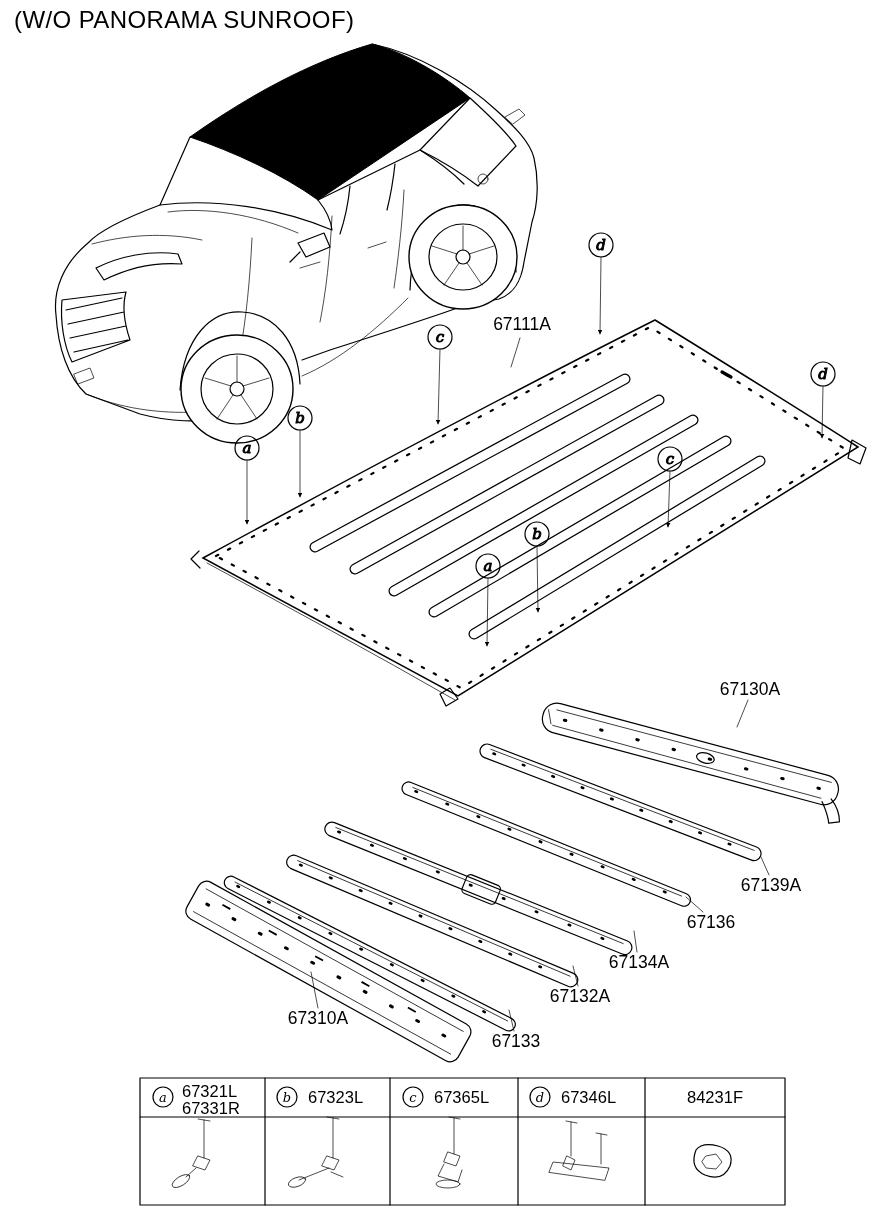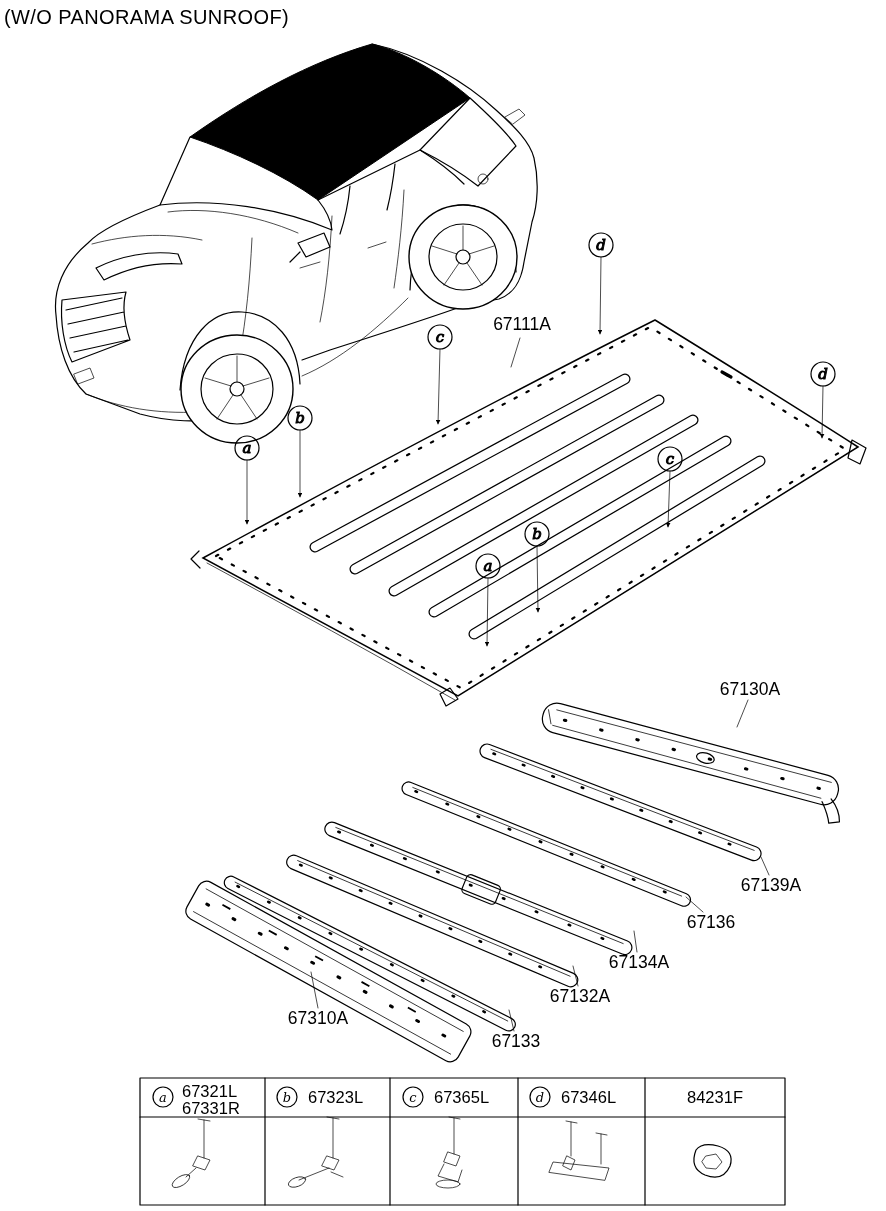--- a/index.html
+++ b/index.html
@@ -1,18 +1,18 @@
 <!DOCTYPE html>
 <html><head>
 <meta charset="utf-8">
 <style>
   html,body{margin:0;padding:0;background:#fff;}
   .page{position:relative;width:886px;height:1211px;background:#fff;overflow:hidden;
         font-family:"Liberation Sans",sans-serif;color:#000;}
-  .title{position:absolute;left:4px;top:6px;font-size:20px;letter-spacing:.4px;white-space:nowrap;}
+  .title{position:absolute;left:14px;top:6px;font-size:24px;letter-spacing:.4px;white-space:nowrap;}
   .diagram-svg{position:absolute;left:0;top:0;}
   .ln{fill:none;stroke:#000;stroke-width:1.2;stroke-linecap:round;stroke-linejoin:round;}
   .thin{stroke-width:.7;}
   .part-label{font-size:17.5px;}
   .callout-letter{font-family:"DejaVu Serif",serif;font-style:italic;font-size:15px;}
   .legend-letter{font-family:"DejaVu Serif",serif;font-style:italic;font-size:13px;}
   .legend-num{font-size:16.5px;}
   text{fill:#000;}
 </style>
 </head>

